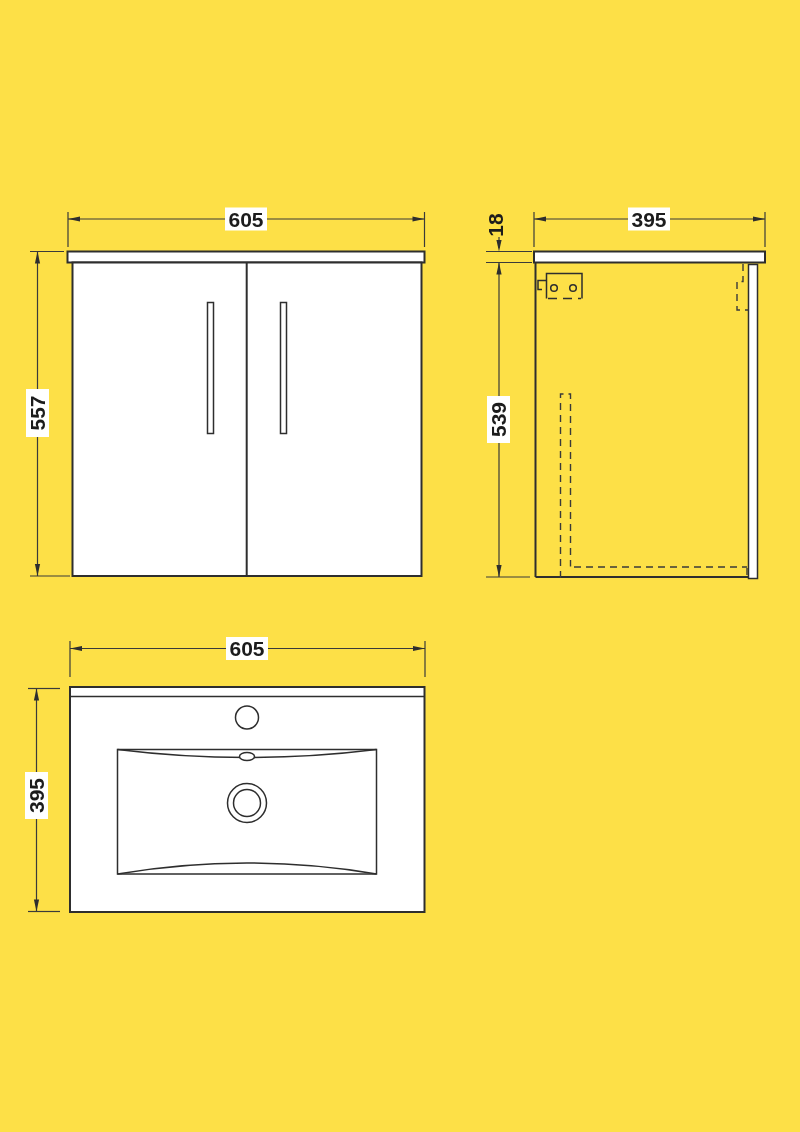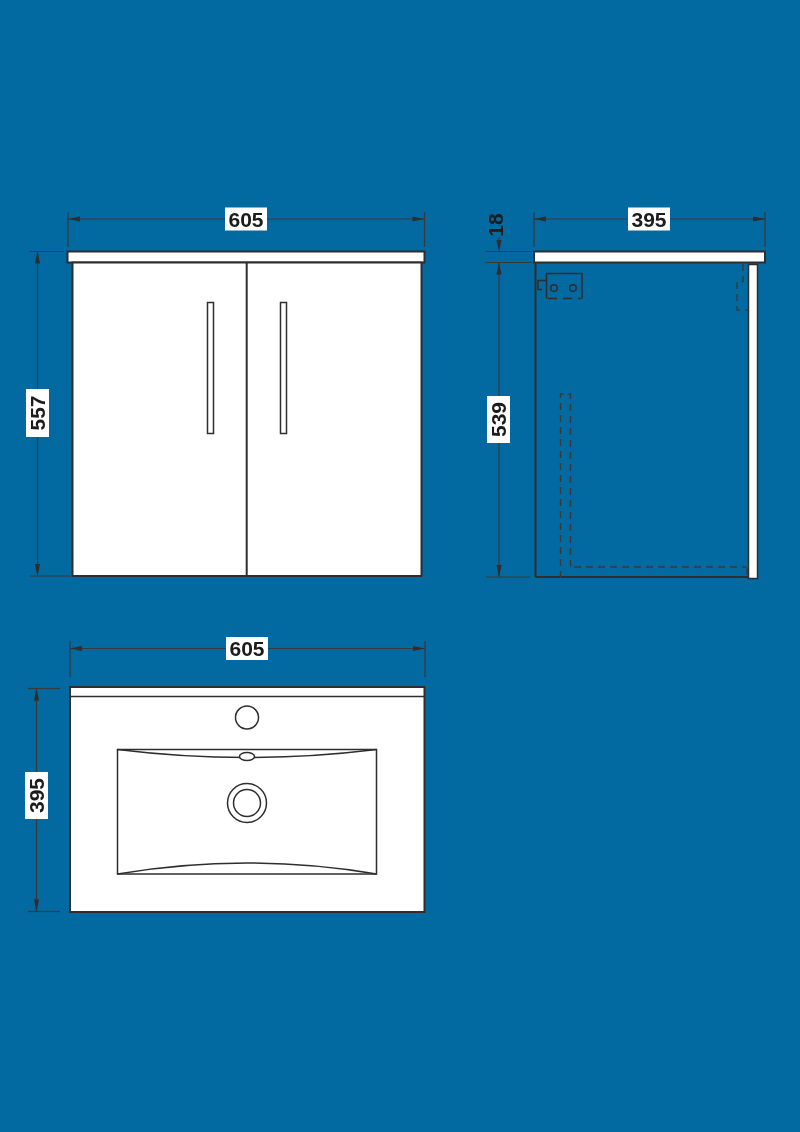--- a/index.html
+++ b/index.html
@@ -1,20 +1,20 @@
 <!DOCTYPE html>
 <html><head>
 <meta charset="utf-8">
 <style>
   html, body { margin: 0; padding: 0; background: #ffffff; }
   .canvas {
     position: relative;
     width: 800px;
     height: 1132px;
-    background: #0369a1;
+    background: #fde047;
     font-family: "Liberation Sans", sans-serif;
     overflow: hidden;
   }
   svg { display: block; }
   .obj   { stroke: #2e2e2e; stroke-width: 2;   fill: none; }
   .obj-f { stroke: #2e2e2e; stroke-width: 2;   fill: #ffffff; }
   .thin  { stroke: #2e2e2e; stroke-width: 1.5; fill: none; }
   .thin-f{ stroke: #2e2e2e; stroke-width: 1.5; fill: #ffffff; }
   .dash  { stroke: #3a3a3a; stroke-width: 1.4; fill: none; stroke-dasharray: 7 5; }
   .dim   { stroke: #3a3a3a; stroke-width: 1.2; fill: none; }

